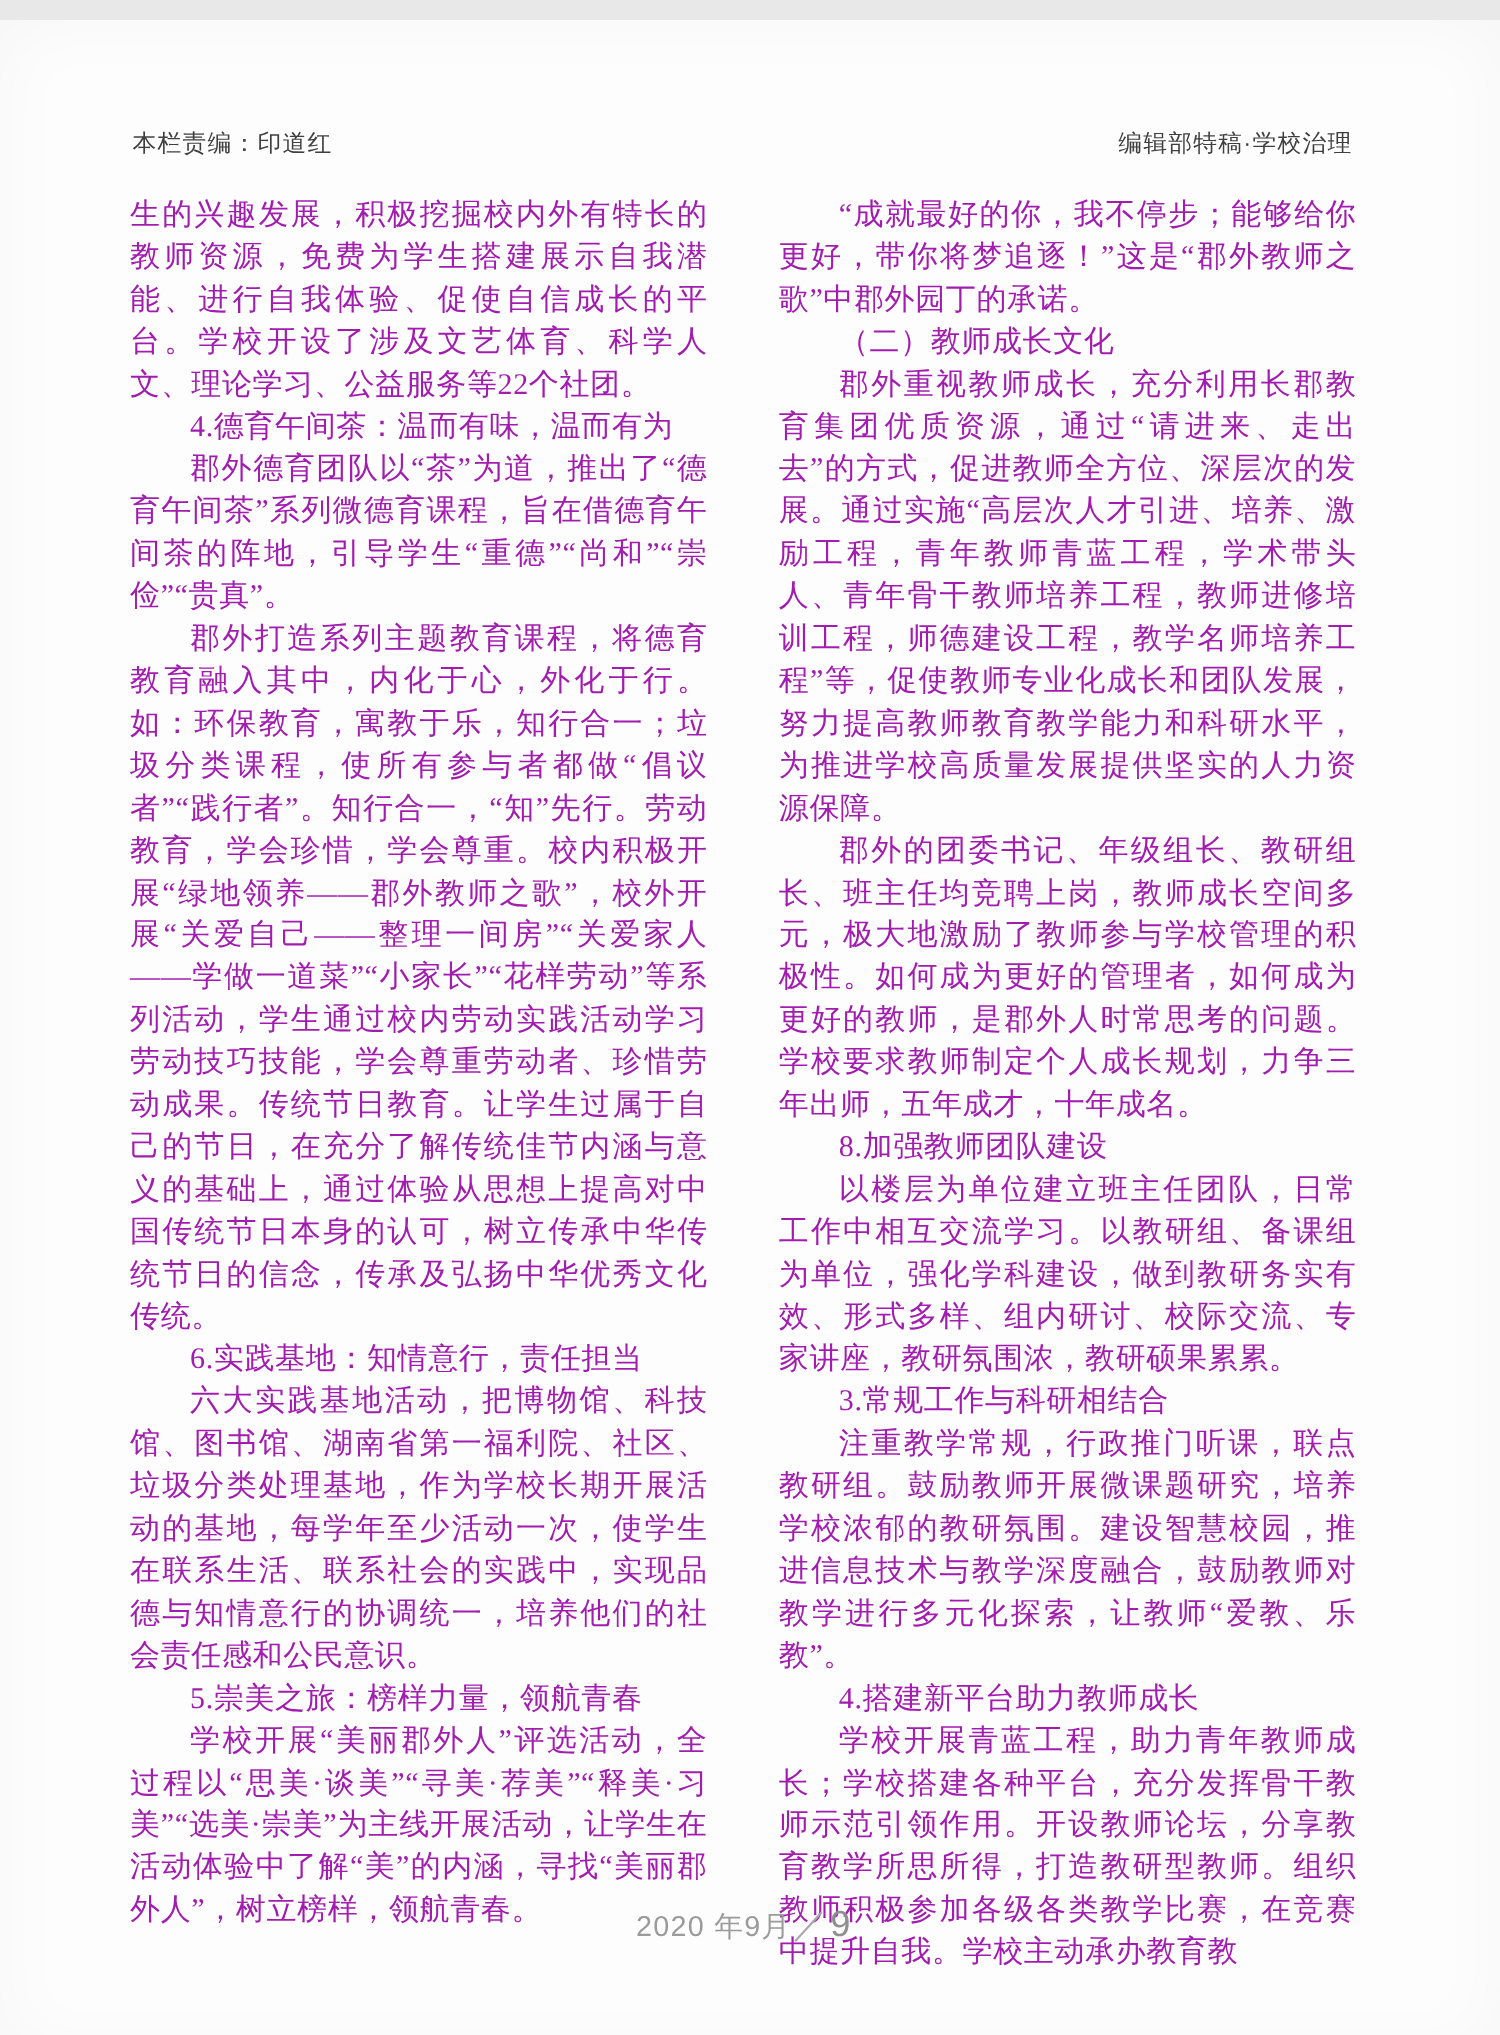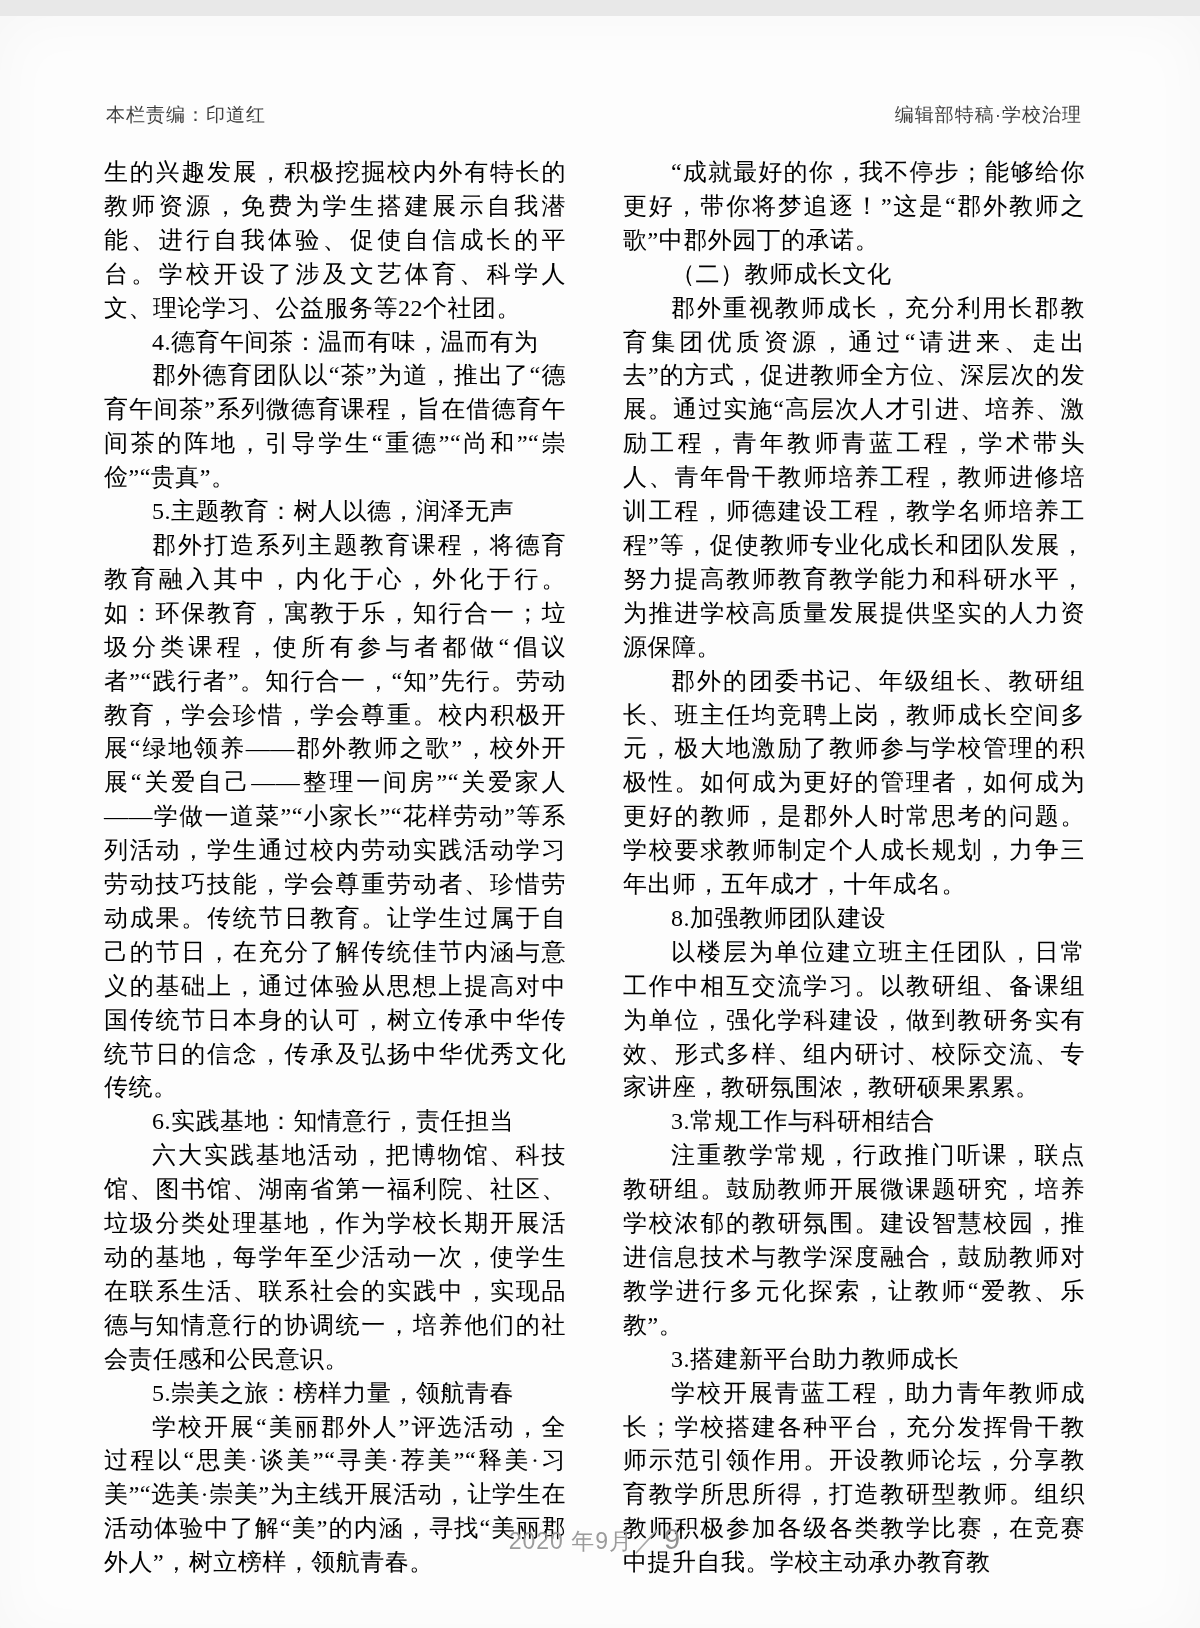--- a/index.html
+++ b/index.html
@@ -38,21 +38,21 @@
     gap: 57px;
   }
   .column {
     width: 462px;
   }
   .column p {
     margin: 0;
     font-size: 24px;
     line-height: 33.9px;
     letter-spacing: 0.5px;
-    color: #000000;
+    color: #a21caf;
     text-align: justify;
     text-justify: inter-ideograph;
   }
   .column p.indent {
     text-indent: 2em;
   }
   .column p.no-indent {
     text-indent: 0;
   }
   .page-footer {
@@ -86,38 +86,37 @@
     <span>本栏责编：印道红</span>
     <span>编辑部特稿·学校治理</span>
   </div>
 
   <div class="columns">
 
     <div class="column">
       <p class="no-indent">生的兴趣发展，积极挖掘校内外有特长的教师资源，免费为学生搭建展示自我潜能、进行自我体验、促使自信成长的平台。学校开设了涉及文艺体育、科学人文、理论学习、公益服务等22个社团。</p>
       <p class="indent">4.德育午间茶：温而有味，温而有为</p>
       <p class="indent">郡外德育团队以“茶”为道，推出了“德育午间茶”系列微德育课程，旨在借德育午间茶的阵地，引导学生“重德”“尚和”“崇俭”“贵真”。</p>
-      <p class="indent">5.主题教育：树人以德，润泽无声</p>
       <p class="indent">郡外打造系列主题教育课程，将德育教育融入其中，内化于心，外化于行。如：环保教育，寓教于乐，知行合一；垃圾分类课程，使所有参与者都做“倡议者”“践行者”。知行合一，“知”先行。劳动教育，学会珍惜，学会尊重。校内积极开展“绿地领养——郡外教师之歌”，校外开展“关爱自己——整理一间房”“关爱家人——学做一道菜”“小家长”“花样劳动”等系列活动，学生通过校内劳动实践活动学习劳动技巧技能，学会尊重劳动者、珍惜劳动成果。传统节日教育。让学生过属于自己的节日，在充分了解传统佳节内涵与意义的基础上，通过体验从思想上提高对中国传统节日本身的认可，树立传承中华传统节日的信念，传承及弘扬中华优秀文化传统。</p>
       <p class="indent">6.实践基地：知情意行，责任担当</p>
       <p class="indent">六大实践基地活动，把博物馆、科技馆、图书馆、湖南省第一福利院、社区、垃圾分类处理基地，作为学校长期开展活动的基地，每学年至少活动一次，使学生在联系生活、联系社会的实践中，实现品德与知情意行的协调统一，培养他们的社会责任感和公民意识。</p>
       <p class="indent">5.崇美之旅：榜样力量，领航青春</p>
       <p class="indent">学校开展“美丽郡外人”评选活动，全过程以“思美·谈美”“寻美·荐美”“释美·习美”“选美·崇美”为主线开展活动，让学生在活动体验中了解“美”的内涵，寻找“美丽郡外人”，树立榜样，领航青春。</p>
     </div>
 
     <div class="column">
       <p class="indent">“成就最好的你，我不停步；能够给你更好，带你将梦追逐！”这是“郡外教师之歌”中郡外园丁的承诺。</p>
       <p class="indent">（二）教师成长文化</p>
       <p class="indent">郡外重视教师成长，充分利用长郡教育集团优质资源，通过“请进来、走出去”的方式，促进教师全方位、深层次的发展。通过实施“高层次人才引进、培养、激励工程，青年教师青蓝工程，学术带头人、青年骨干教师培养工程，教师进修培训工程，师德建设工程，教学名师培养工程”等，促使教师专业化成长和团队发展，努力提高教师教育教学能力和科研水平，为推进学校高质量发展提供坚实的人力资源保障。</p>
       <p class="indent">郡外的团委书记、年级组长、教研组长、班主任均竞聘上岗，教师成长空间多元，极大地激励了教师参与学校管理的积极性。如何成为更好的管理者，如何成为更好的教师，是郡外人时常思考的问题。学校要求教师制定个人成长规划，力争三年出师，五年成才，十年成名。</p>
       <p class="indent">8.加强教师团队建设</p>
       <p class="indent">以楼层为单位建立班主任团队，日常工作中相互交流学习。以教研组、备课组为单位，强化学科建设，做到教研务实有效、形式多样、组内研讨、校际交流、专家讲座，教研氛围浓，教研硕果累累。</p>
       <p class="indent">3.常规工作与科研相结合</p>
       <p class="indent">注重教学常规，行政推门听课，联点教研组。鼓励教师开展微课题研究，培养学校浓郁的教研氛围。建设智慧校园，推进信息技术与教学深度融合，鼓励教师对教学进行多元化探索，让教师“爱教、乐教”。</p>
-      <p class="indent">3.搭建新平台助力教师成长</p>
+      <p class="indent">4.搭建新平台助力教师成长</p>
       <p class="indent">学校开展青蓝工程，助力青年教师成长；学校搭建各种平台，充分发挥骨干教师示范引领作用。开设教师论坛，分享教育教学所思所得，打造教研型教师。组织教师积极参加各级各类教学比赛，在竞赛中提升自我。学校主动承办教育教</p>
     </div>
 
   </div>
 
   <div class="page-footer">
     <span>2020 年9月</span><span class="separator">／</span><span class="page-number">9</span>
   </div>
 
 </div>

